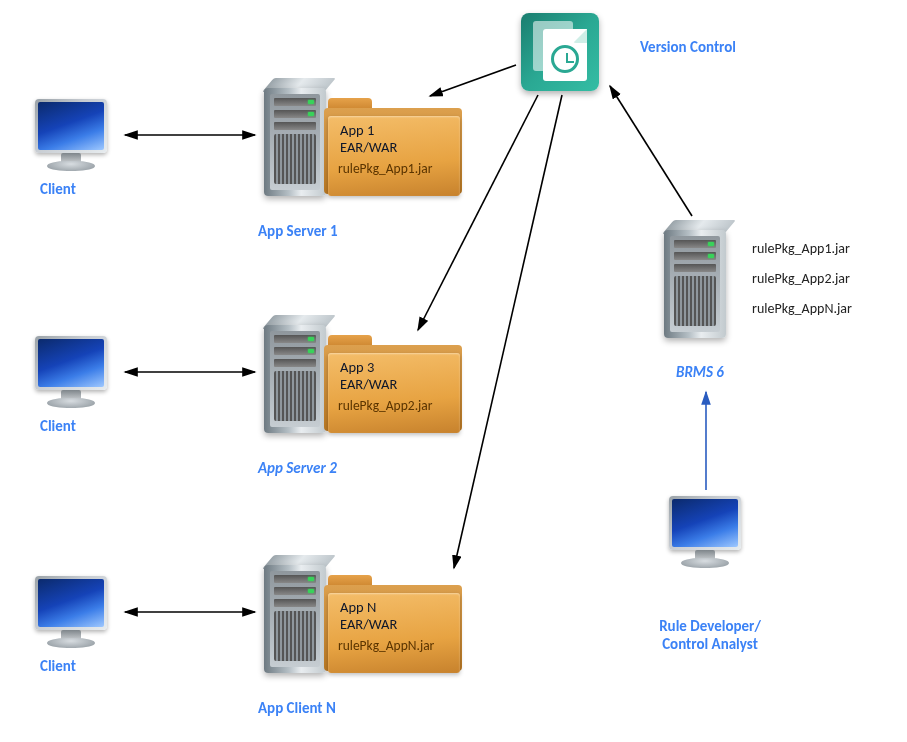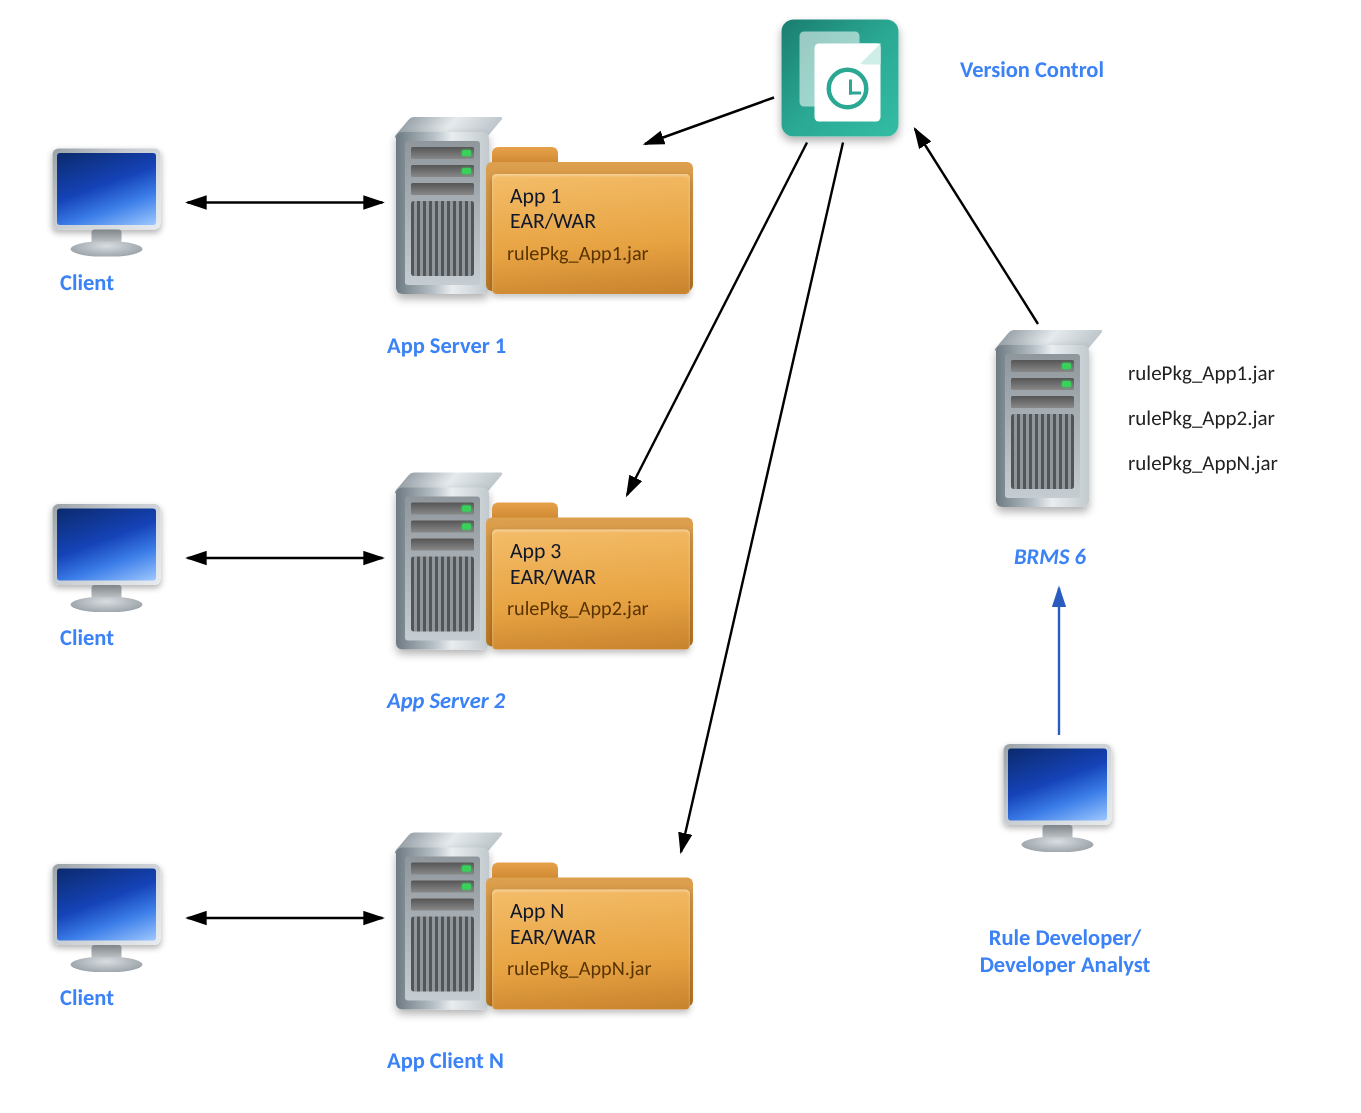--- a/index.html
+++ b/index.html
@@ -333,21 +333,21 @@
 
 <div class="monitor dev" style="left:669px; top:496px;">
   <div class="screen-outer">
       <div class="screen-inner"></div>
     </div>
   <div class="stand"></div>
     <div class="base"></div>
 </div>
 <div class="label" style="left:600px; top:584px; width:220px; line-height:18px;margin-top:33px;">
   <span>Rule Developer/</span><br>
-  <span>Developer Analyst</span>
+  <span>Control Analyst</span>
 </div>
 
 <svg class="arrows">
   <defs>
     <marker id="ah" markerWidth="10" markerHeight="10" refX="8" refY="3" orient="auto" markerUnits="strokeWidth">
       <path d="M0,0 L9,3 L0,6 Z" fill="#000"></path>
     </marker>
     <marker id="ah-blue" markerWidth="10" markerHeight="10" refX="8" refY="3" orient="auto" markerUnits="strokeWidth">
       <path d="M0,0 L9,3 L0,6 Z" fill="#2a5cc0"></path>
     </marker>

